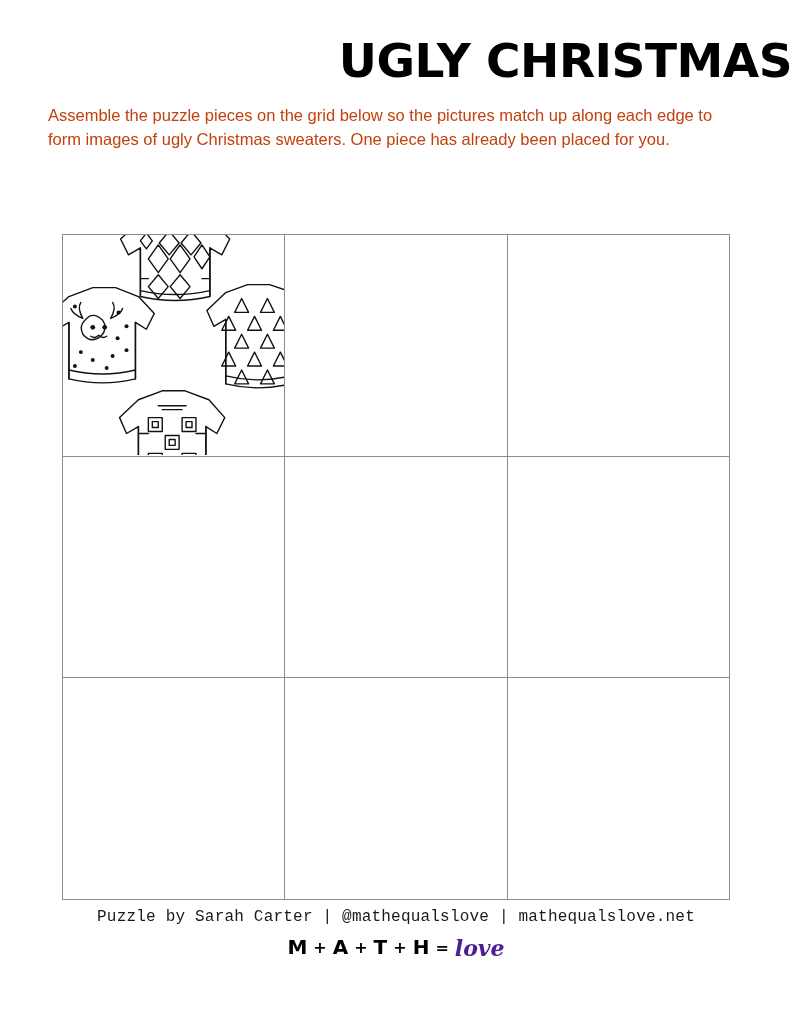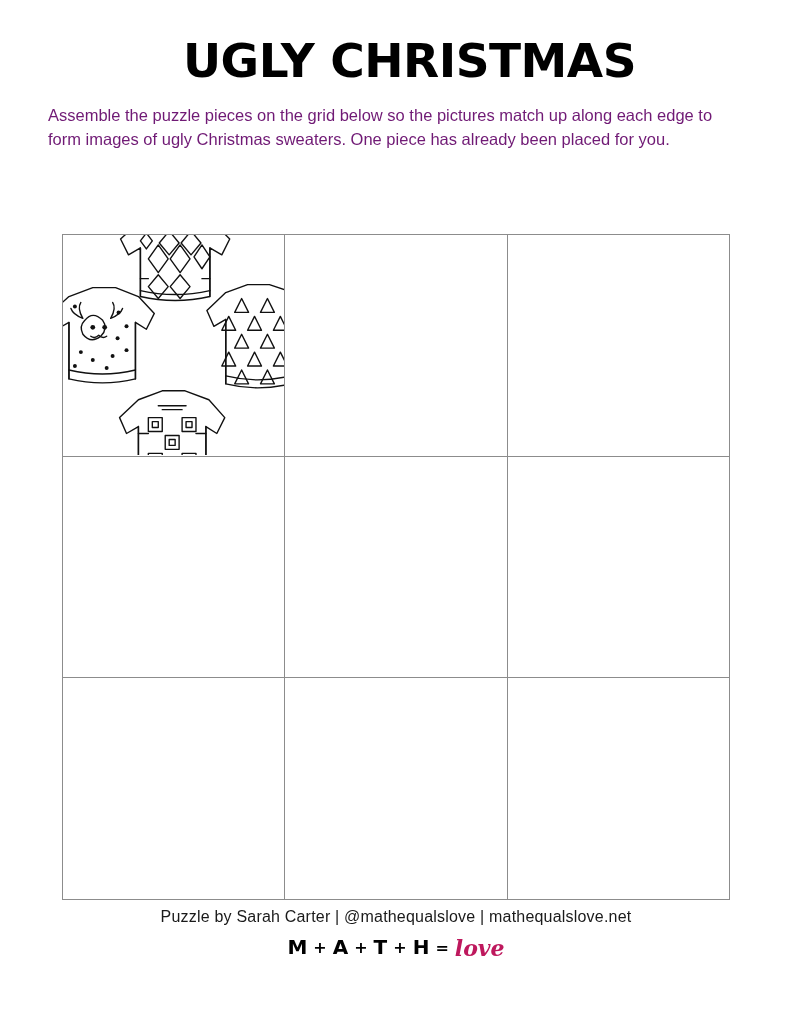--- a/index.html
+++ b/index.html
@@ -16,38 +16,38 @@
     overflow: hidden;
   }
   .page {
     width: 792px;
     height: 1024px;
     position: relative;
     box-sizing: border-box;
     padding: 0;
   }
   .title-block {
-    text-align: center;
+    text-align: right;
     padding-top: 36px;
     padding-left: 27px;
   }
   .title-line {
     font-family: "DejaVu Sans", sans-serif;
     font-weight: 700;
     font-size: 47px;
     letter-spacing: -0.5px;
     line-height: 1.06;
     color: #000000;
     text-transform: uppercase;
   }
   .instructions {
     margin: 18px 62px 0 48px;
     font-size: 16.5px;
     line-height: 1.45;
-    color: #701a75;
+    color: #c2410c;
     font-family: "Liberation Sans", sans-serif;
   }
   .grid-wrap {
     position: absolute;
     left: 62px;
     top: 234px;
     width: 668px;
     height: 666px;
   }
   .grid {
@@ -75,39 +75,40 @@
     position: absolute;
     left: 0;
     right: 0;
     top: 908px;
     text-align: center;
   }
   .credit {
     font-size: 16px;
     color: #1a1a1a;
     letter-spacing: 0.2px;
+    font-family: Liberation Mono, monospace;
   }
   .logo {
     margin-top: 8px;
     font-family: "DejaVu Sans", sans-serif;
     font-weight: 700;
     font-size: 20px;
     letter-spacing: 1px;
     color: #000000;
     display: flex;
     align-items: center;
     justify-content: center;
     gap: 5px;
   }
   .logo .op { font-weight: 700; font-size: 16px; }
   .logo .love {
     font-family: "DejaVu Serif", serif;
     font-style: italic;
     font-weight: 700;
-    color: #be185d;
+    color: #4c1d95;
     font-size: 22px;
     letter-spacing: 0;
     transform: translateY(1px);
   }
 </style>
 </head>
 <body>
 
 <div class="page">
 

